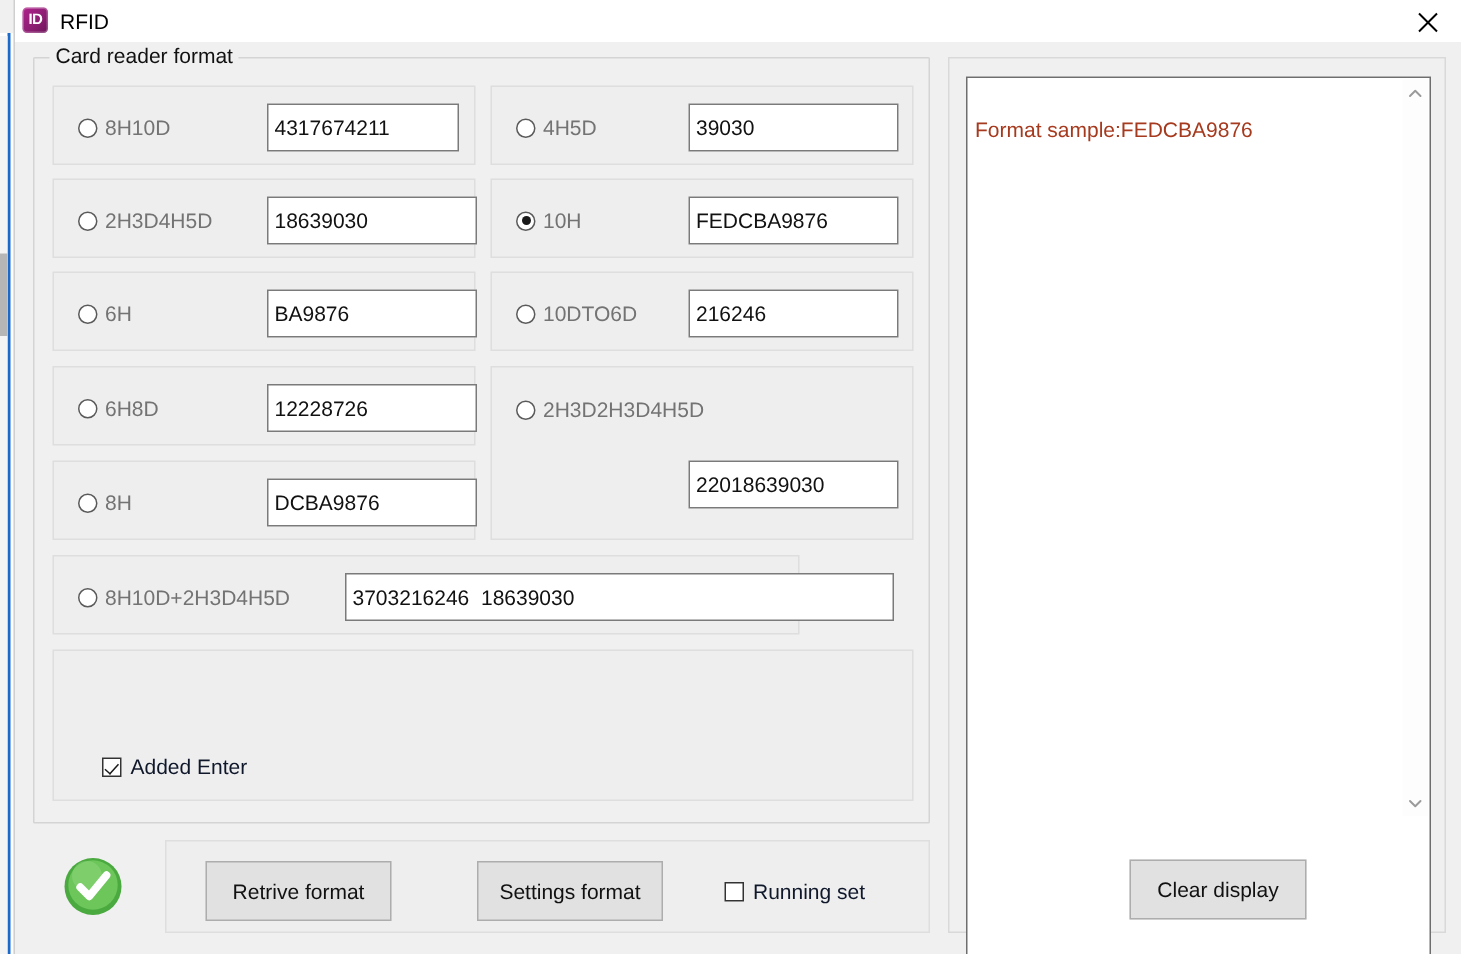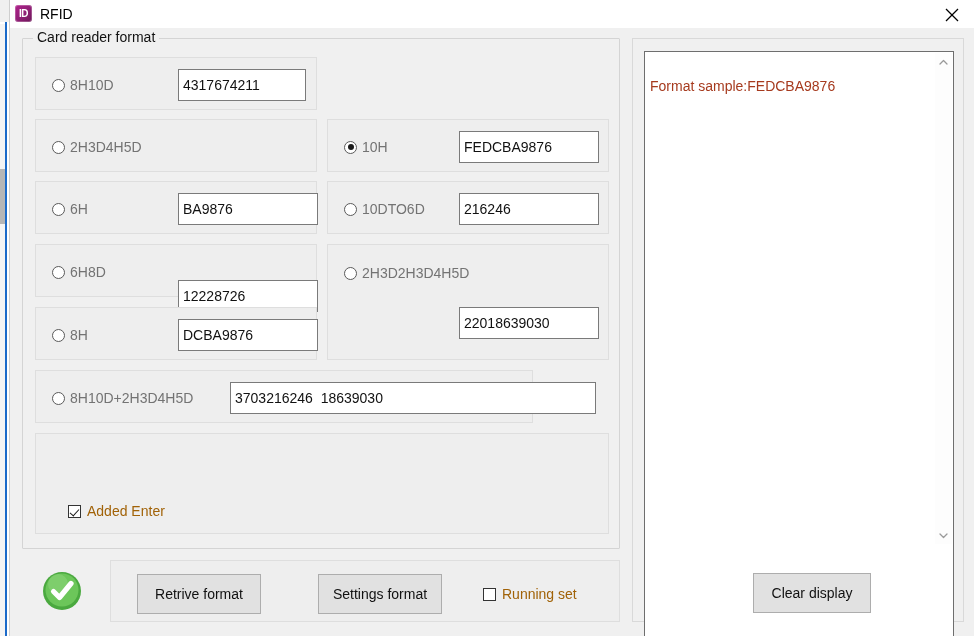--- a/index.html
+++ b/index.html
@@ -182,21 +182,21 @@
     position: absolute;
     left: 3px; top: 1px;
     width: 4px; height: 8px;
     border: solid #1a1a1a;
     border-width: 0 1.6px 1.6px 0;
     transform: rotate(42deg);
   }
   .checkbox-label {
     margin-left: 6px;
     font-size: 14px;
-    color: #a16207;
+    color: #0f172a;
     white-space: nowrap;
     line-height: 16px;
   }
 
   
   #status-icon {
     position: absolute;
     left: 32px; top: 571px;
     width: 40px; height: 40px;
   }
@@ -306,46 +306,54 @@
         <div class="radio-label">8H10D</div>
       </div>
       <div class="textbox" style="left:142px; top:11px; width:128px; height:32px;">4317674211</div>
     </div>
 
     <div class="panel" style="left:12px; top:80px; width:282px; height:53px;">
       <div class="radio-row" style="left:16px; top:19px;">
         <div class="radio"></div>
         <div class="radio-label">2H3D4H5D</div>
       </div>
+      <div class="textbox" style="left:142px; top:11px; width:140px; height:32px;">18639030</div>
     </div>
 
     <div class="panel" style="left:12px; top:142px; width:282px; height:53px;">
       <div class="radio-row" style="left:16px; top:19px;">
         <div class="radio"></div>
         <div class="radio-label">6H</div>
       </div>
       <div class="textbox" style="left:142px; top:11px; width:140px; height:32px;">BA9876</div>
     </div>
 
     <div class="panel" style="left:12px; top:205px; width:282px; height:53px;">
       <div class="radio-row" style="left:16px; top:19px;">
         <div class="radio"></div>
         <div class="radio-label">6H8D</div>
       </div>
-      <div class="textbox" style="left:142px; top:11px; width:140px; height:32px;margin-top:24px;">12228726</div>
+      <div class="textbox" style="left:142px; top:11px; width:140px; height:32px;">12228726</div>
     </div>
 
     <div class="panel" style="left:12px; top:268px; width:282px; height:53px;">
       <div class="radio-row" style="left:16px; top:19px;">
         <div class="radio"></div>
         <div class="radio-label">8H</div>
       </div>
       <div class="textbox" style="left:142px; top:11px; width:140px; height:32px;">DCBA9876</div>
     </div>
 
+    <div class="panel" style="left:304px; top:18px; width:282px; height:53px;">
+      <div class="radio-row" style="left:16px; top:19px;">
+        <div class="radio"></div>
+        <div class="radio-label">4H5D</div>
+      </div>
+      <div class="textbox" style="left:131px; top:11px; width:140px; height:32px;">39030</div>
+    </div>
 
     <div class="panel" style="left:304px; top:80px; width:282px; height:53px;">
       <div class="radio-row" style="left:16px; top:19px;">
         <div class="radio checked"></div>
         <div class="radio-label">10H</div>
       </div>
       <div class="textbox" style="left:131px; top:11px; width:140px; height:32px;">FEDCBA9876</div>
     </div>
 
     <div class="panel" style="left:304px; top:142px; width:282px; height:53px;">

